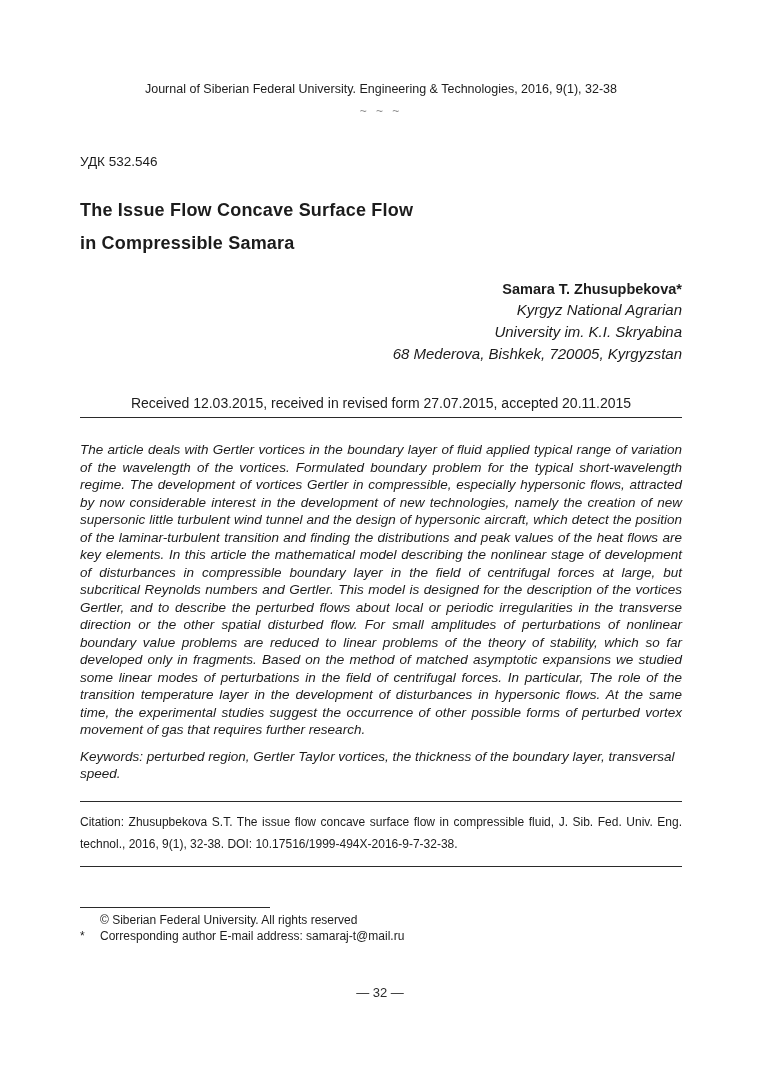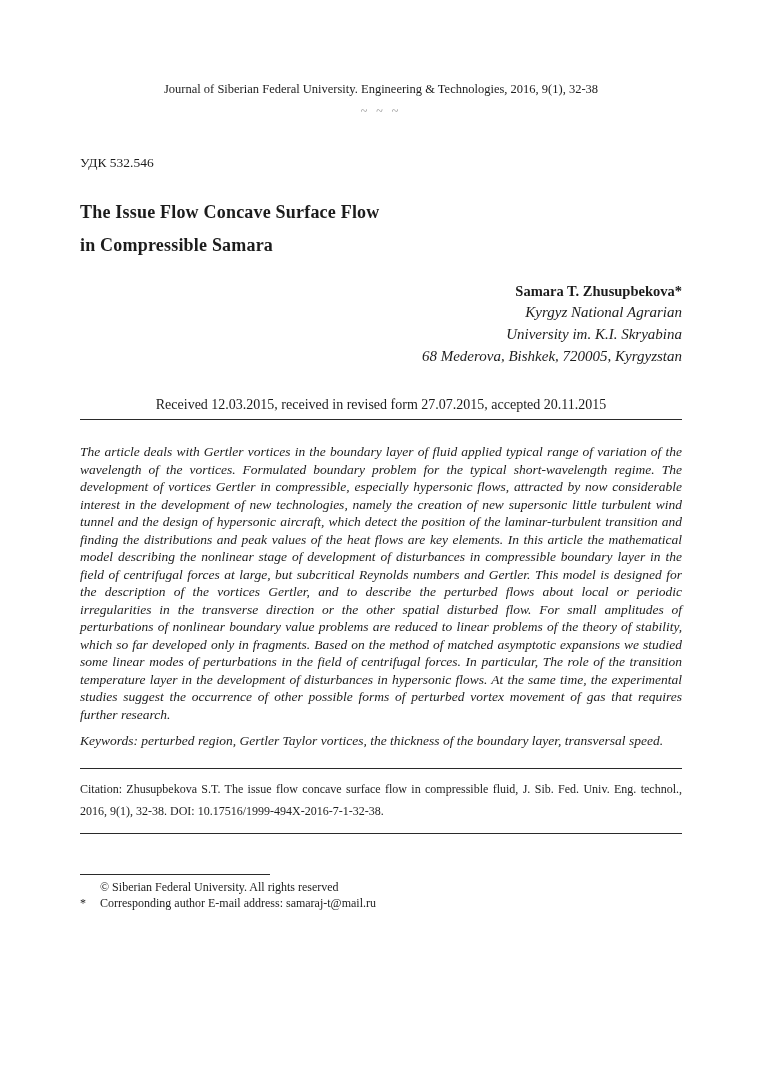--- a/index.html
+++ b/index.html
@@ -6,21 +6,21 @@
     margin: 0;
     padding: 0;
     background: #ffffff;
   }
   .page {
     position: relative;
     width: 760px;
     height: 1080px;
     background: #ffffff;
     color: #1c1c1c;
-    font-family: Liberation Serif, serif;
+    font-family: Liberation Sans, sans-serif;
     overflow: hidden;
     box-sizing: border-box;
   }
   .content {
     margin-left: 80px;
     margin-right: 78px; 
   }
   p { margin: 0; }
 
   .journal-header {
@@ -147,30 +147,31 @@
     </div>
 
     <p class="received">Received 12.03.2015, received in revised form 27.07.2015, accepted 20.11.2015</p>
 
     <div class="abstract-section">
       <p class="abstract-text">The article deals with Gertler vortices in the boundary layer of fluid applied typical range of variation of the wavelength of the vortices. Formulated boundary problem for the typical short-wavelength regime. The development of vortices Gertler in compressible, especially hypersonic flows, attracted by now considerable interest in the development of new technologies, namely the creation of new supersonic little turbulent wind tunnel and the design of hypersonic aircraft, which detect the position of the laminar-turbulent transition and finding the distributions and peak values of the heat flows are key elements. In this article the mathematical model describing the nonlinear stage of development of disturbances in compressible boundary layer in the field of centrifugal forces at large, but subcritical Reynolds numbers and Gertler. This model is designed for the description of the vortices Gertler, and to describe the perturbed flows about local or periodic irregularities in the transverse direction or the other spatial disturbed flow. For small amplitudes of perturbations of nonlinear boundary value problems are reduced to linear problems of the theory of stability, which so far developed only in fragments. Based on the method of matched asymptotic expansions we studied some linear modes of perturbations in the field of centrifugal forces. In particular, The role of the transition temperature layer in the development of disturbances in hypersonic flows. At the same time, the experimental studies suggest the occurrence of other possible forms of perturbed vortex movement of gas that requires further research.</p>
       <p class="keywords-text">Keywords: perturbed region, Gertler Taylor vortices, the thickness of the boundary layer, transversal speed.</p>
     </div>
 
     <div class="citation-section">
-      <p class="citation-text">Citation: Zhusupbekova S.T. The issue flow concave surface flow in compressible fluid, J. Sib. Fed. Univ. Eng. technol., 2016, 9(1), 32-38. DOI: 10.17516/1999-494X-2016-7-1-32-38.</p>
+      <p class="citation-text">Citation: Zhusupbekova S.T. The issue flow concave surface flow in compressible fluid, J. Sib. Fed. Univ. Eng. technol., 2016, 9(1), 32-38. DOI: 10.17516/1999-494X-2016-9-7-32-38.</p>
     </div>
 
     <div class="footnote-block">
       <div class="footnote-rule"></div>
       <div class="footnote-line">
         <span class="footnote-marker-col"></span>
         <span>© Siberian Federal University. All rights reserved</span>
       </div>
       <div class="footnote-line">
         <span class="footnote-marker-col">*</span>
         <span>Corresponding author E-mail address: samaraj-t@mail.ru</span>
       </div>
     </div>
 
   </div>
 
+  <div class="page-footer">— 32 —</div>
 </div>
 
 </body></html>

